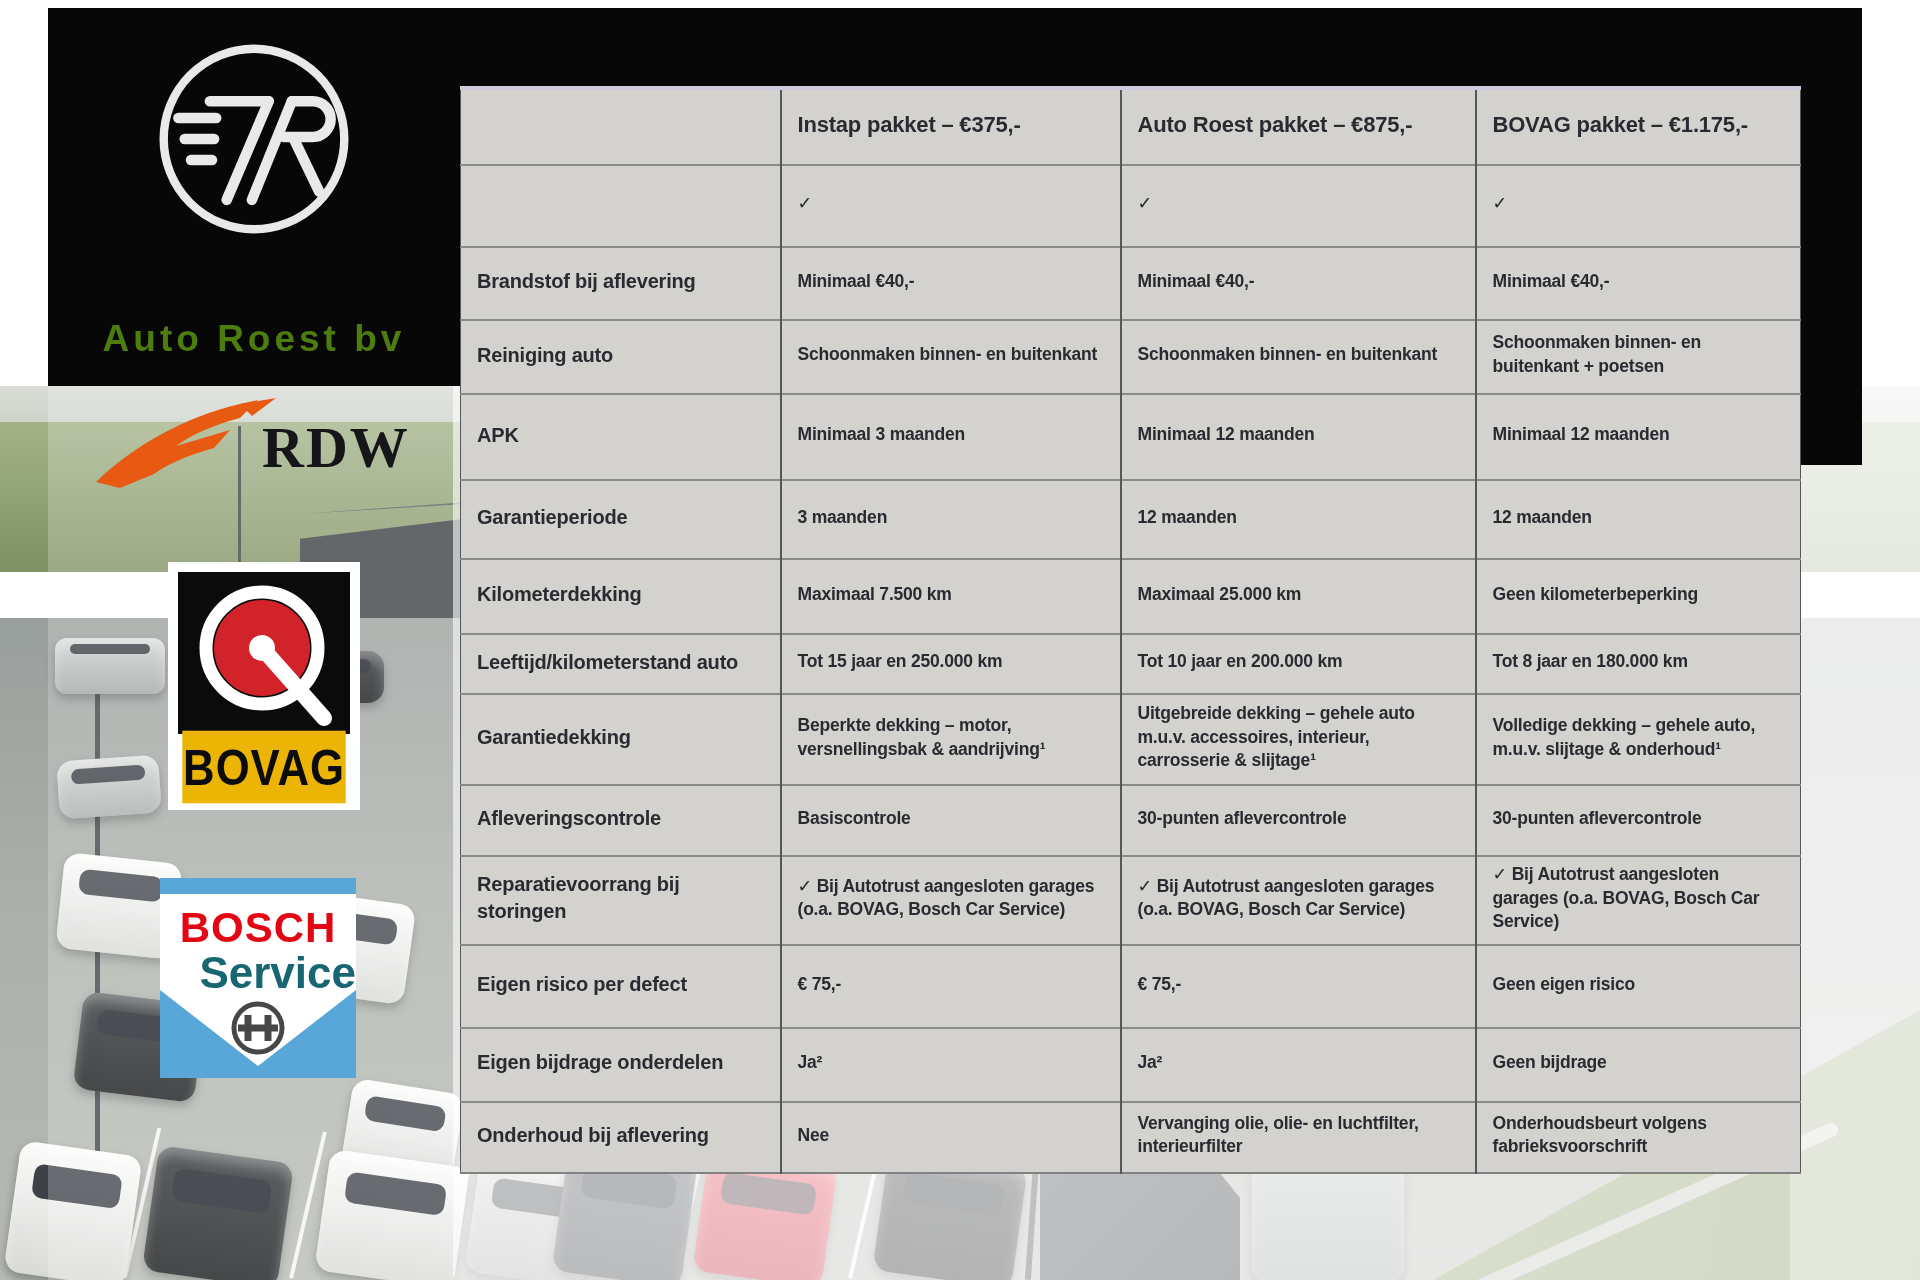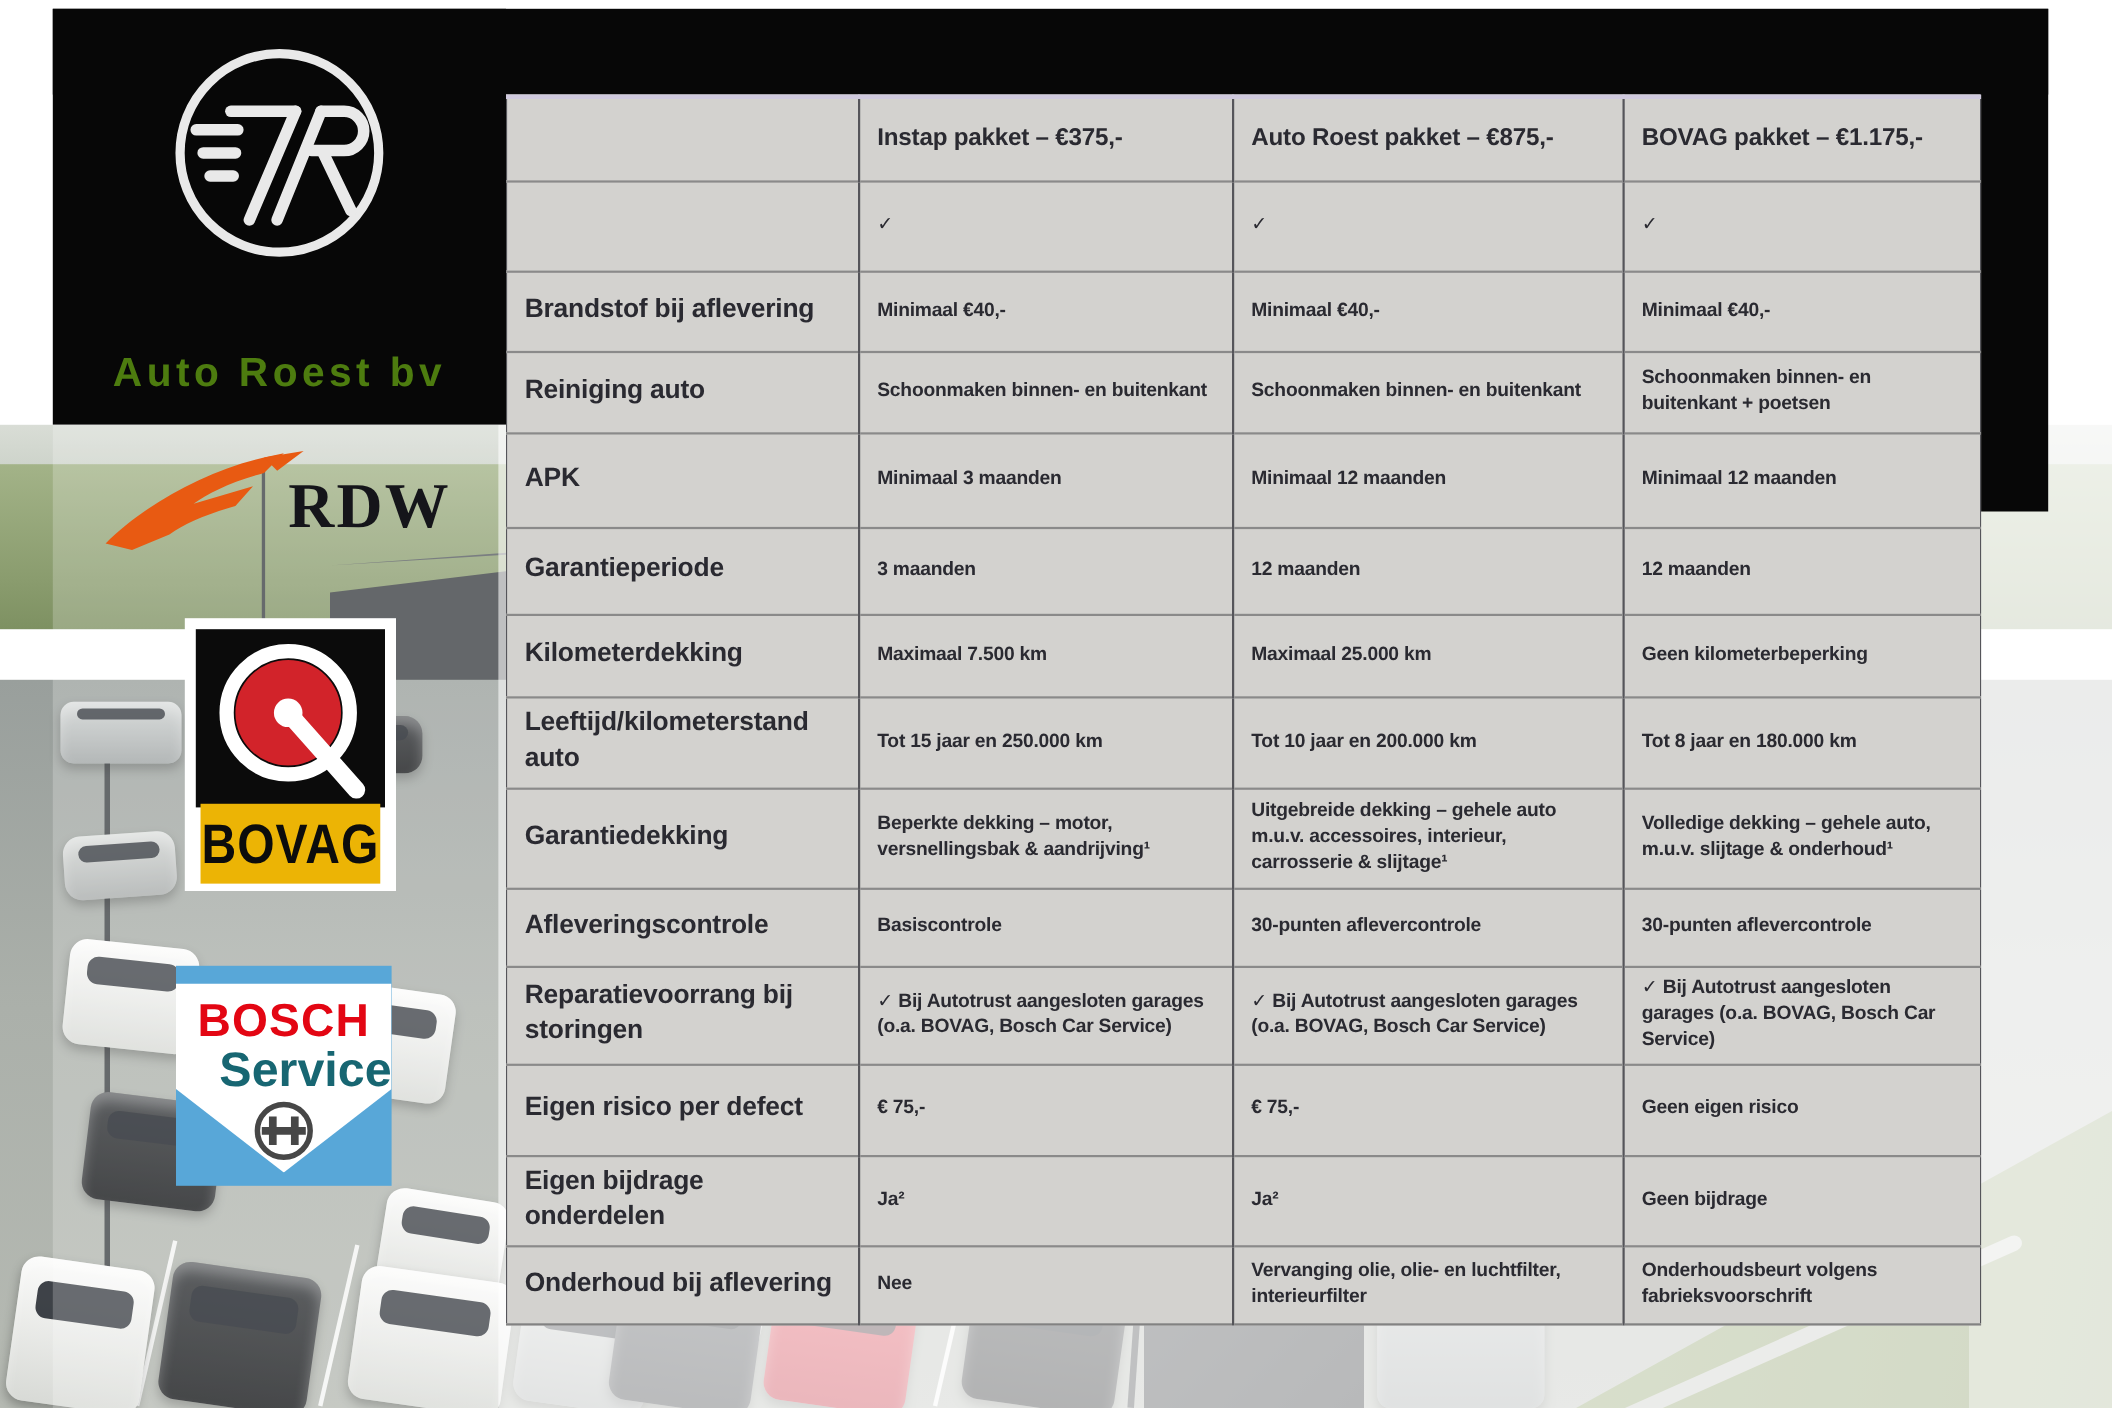--- a/index.html
+++ b/index.html
@@ -55,21 +55,21 @@
 
   
   .band-top{position:absolute;left:48px;top:8px;width:1814px;height:78px;background:#070707;}
   .strip-right{position:absolute;left:1800px;top:8px;width:62px;height:457px;background:#070707;}
   .logo-box{position:absolute;left:48px;top:8px;width:412px;height:378px;background:#070707;}
   .monogram{position:absolute;left:101px;top:26px;width:210px;height:210px;}
   .brand-name{position:absolute;left:0;right:0;bottom:26px;text-align:center;color:#4d7c0f;
               font-size:37px;font-weight:bold;letter-spacing:4px;}
 
   
-  .rdw{position:absolute;left:90px;top:408px;width:320px;height:115px;}
+  .rdw{position:absolute;left:90px;top:396px;width:320px;height:115px;}
   .rdw svg{position:absolute;left:0;top:0;width:190px;height:108px;}
   .rdw-text{position:absolute;left:172px;top:18px;font-family:"Liberation Serif","DejaVu Serif",serif;
             font-weight:600;font-size:58px;color:#15151a;letter-spacing:2px;}
 
   .bovag{position:absolute;left:168px;top:562px;width:172px;background:#ffffff;padding:10px;}
   .bovag-black{position:relative;width:172px;height:162px;background:#0b0b0b;}
   .bovag-black svg{position:absolute;left:0;top:0;width:172px;height:162px;}
   .bovag-yellow{width:172px;height:66px;background:#ecb405;color:#0c0c0c;text-align:center;
                 font-size:46px;font-weight:800;line-height:66px;letter-spacing:1px;
                 transform:scale(.95,1.1);transform-origin:center;}
@@ -88,21 +88,21 @@
             table-layout:fixed;background:#d3d2cf;
             border-top:4px solid #cfc9de;border-left:1px solid #55555a;
             border-right:1px solid #55555a;border-bottom:2px solid #828282;
             color:#2a2a31;}
   table.pkg th,table.pkg td{vertical-align:middle;text-align:left;padding:6px 14px 10px 16px;
             letter-spacing:-0.2px;line-height:1.35;overflow:hidden;}
   table.pkg td,table.pkg th{border-left:2px solid #55555a;border-top:2px solid #8a8a8a;}
   table.pkg tr>*:first-child{border-left:none;}
   table.pkg thead th{border-top:none;font-size:22px;font-weight:bold;}
   table.pkg thead tr{height:77px;}
-  .label-cell{font-size:24px;font-weight:bold;}
+  .label-cell{font-size:20px;font-weight:bold;}
   .value-cell{font-size:17.5px;font-weight:bold;}
 </style>
 </head>
 <body>
 
 <div class="stage">
 
   <div class="photo">
     <div class="sky"></div>
     <div class="field"></div>

